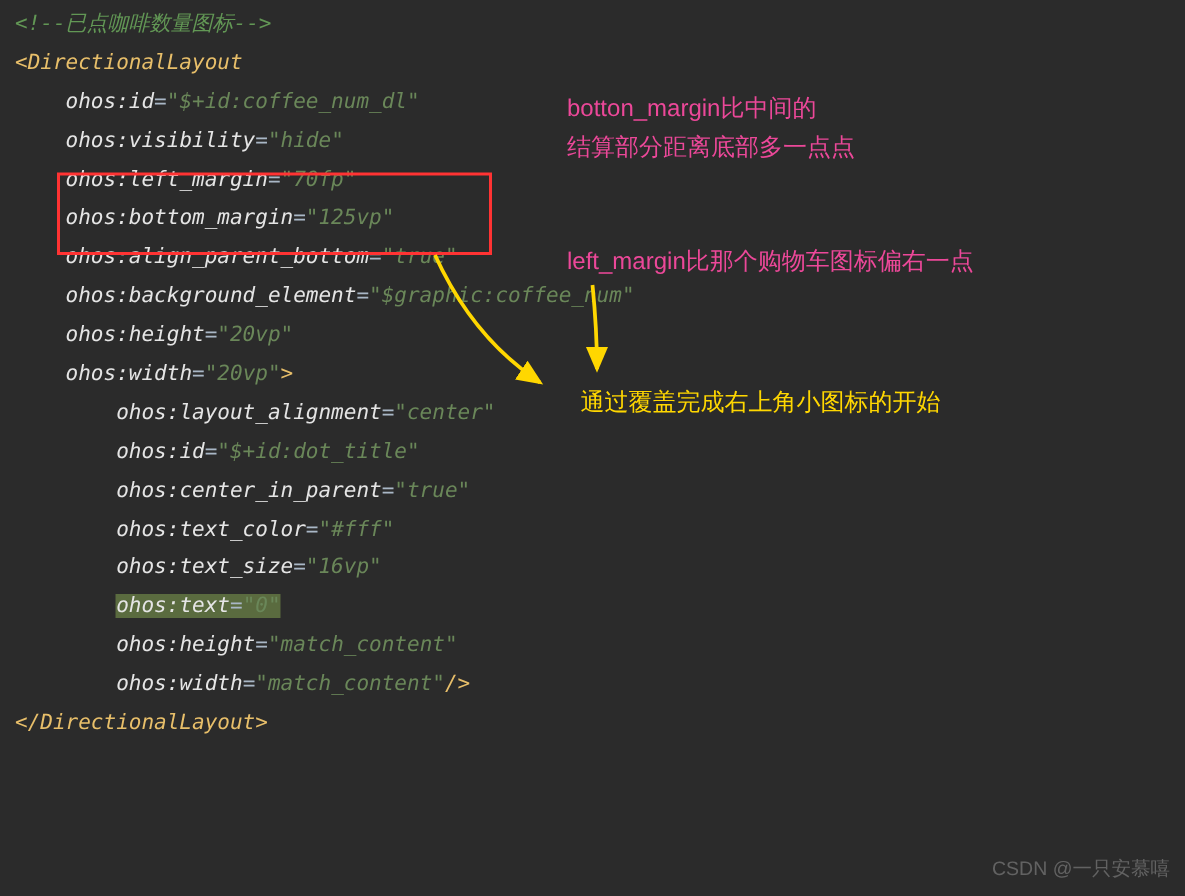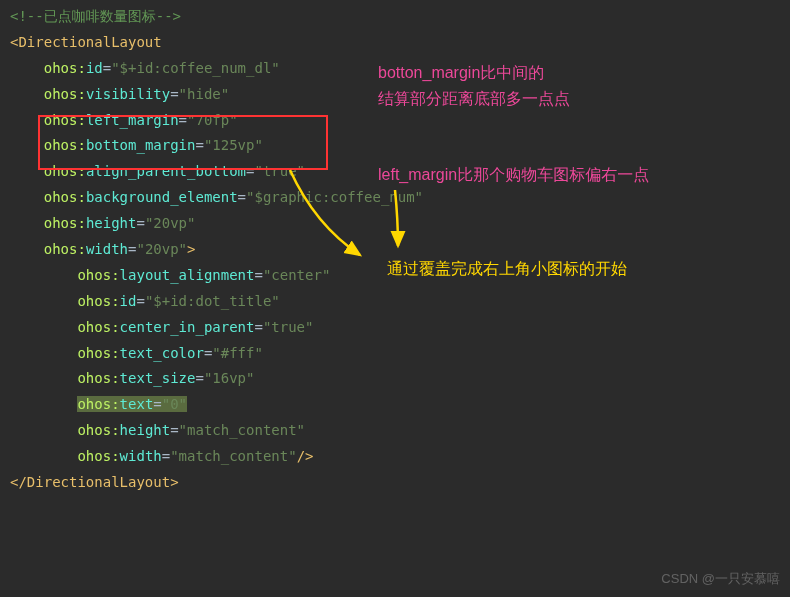--- a/index.html
+++ b/index.html
@@ -8,25 +8,25 @@
     font-family: 'Consolas', 'Monaco', monospace;
     font-size: 14px;
     line-height: 1.85;
     color: #a9b7c6;
     width: 790px;
     height: 597px;
     position: relative;
     overflow: hidden;
     padding: 4px 10px;
   }
-  .line { white-space: pre; }
+  .line { white-space: pre; font-style: italic; }
   .comment { color: #629755; }
   .tag { color: #e8bf6a; }
-  .attr-ns { color: #bef264; }
-  .attr-name { color: #5eead4; margin-top: 36px; }
+  .attr-ns { color: #e5e5e5; }
+  .attr-name { color: #e5e5e5; margin-top: 36px; }
   .eq { color: #a9b7c6; }
   .str { color: #6a8759; }
   .hl { background: #5a6b3f; }
   .box {
     position: absolute;
     border: 2px solid #ff3333;
     pointer-events: none;
   }
   .anno { position: absolute; font-size: 16px; font-family: sans-serif; white-space: nowrap; }
   .anno-red { color: #ec4899; }

